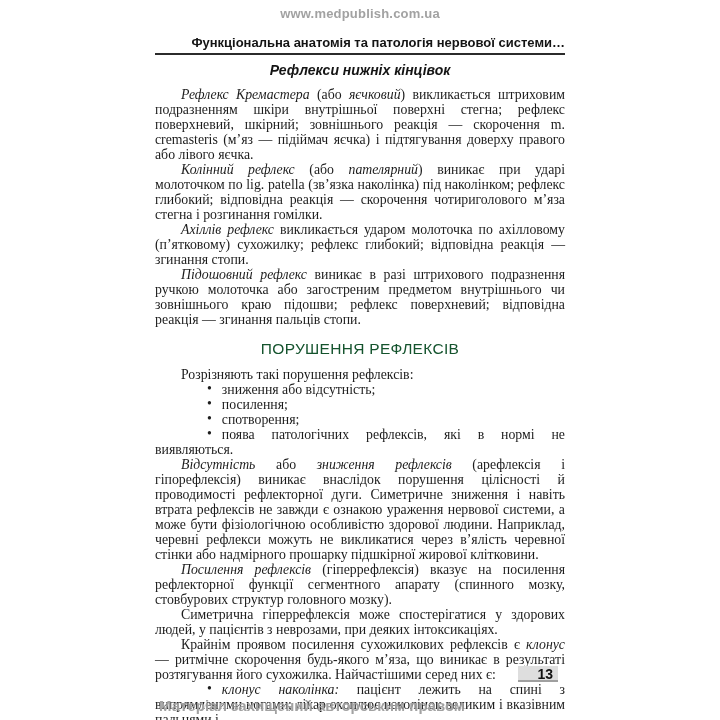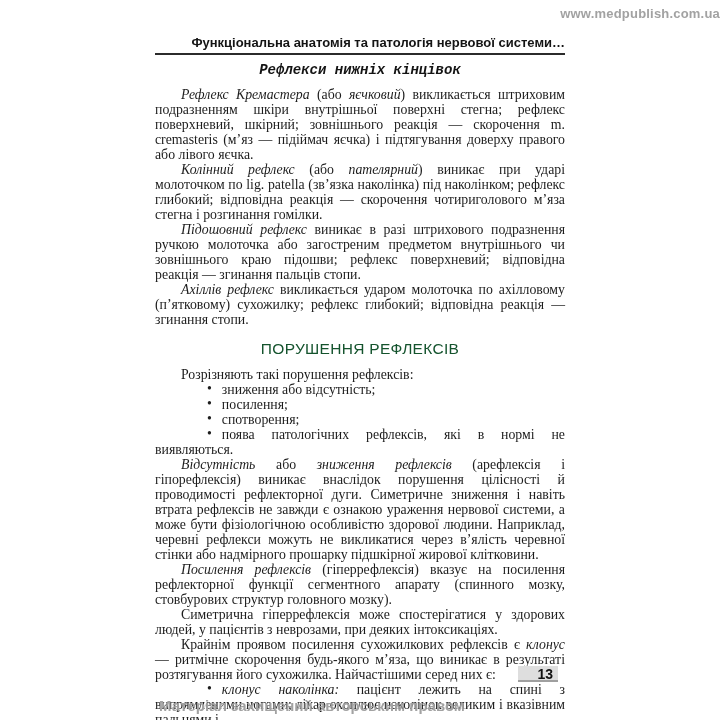--- a/index.html
+++ b/index.html
@@ -14,21 +14,21 @@
     background: #ffffff;
     overflow: hidden;
     color: #1c1c1c;
     font-family: "Liberation Serif", serif;
   }
   .watermark-top {
     position: absolute;
     top: 6px;
     left: 0;
     width: 720px;
-    text-align: right;
+    text-align: center;
     font-family: "Liberation Sans", sans-serif;
     font-size: 13px;
     font-weight: bold;
     color: #a2a2a2;
     letter-spacing: 0.2px;
   }
   .running-header {
     position: absolute;
     top: 35px;
     left: 155px;
@@ -42,21 +42,21 @@
     border-bottom: 2px solid #2b2b2b;
   }
   .content {
     position: absolute;
     top: 62px;
     left: 155px;
     width: 410px;
   }
   .section-title {
     text-align: center;
-    font-family: Liberation Mono, monospace;
+    font-family: Liberation Sans, sans-serif;
     font-weight: bold;
     font-style: italic;
     font-size: 14px;
     margin: 0 0 9px 0;
     color: #141414;
   }
   .para {
     font-size: 13.8px;
     line-height: 15px;
     text-align: justify;
@@ -116,22 +116,22 @@
 
   <div class="watermark-top">www.medpublish.com.ua</div>
 
   <div class="running-header">Функціональна анатомія та патологія нервової системи…</div>
 
   <div class="content">
     <div class="section-title">Рефлекси нижніх кінцівок</div>
     <div>
         <p class="para"><span class="run-bi">Рефлекс Кремастера</span><span> (або </span><span class="run-bi">яєчковий</span><span>) викликається штриховим подразненням шкіри внутрішньої поверхні стегна; рефлекс поверхневий, шкірний; зовнішнього реакція — скорочення m. cremasteris (м’яз — підіймач яєчка) і підтягування доверху правого або лівого яєчка.</span></p>
         <p class="para"><span class="run-bi">Колінний рефлекс</span><span> (або </span><span class="run-bi">пателярний</span><span>) виникає при ударі молоточком по lig. patella (зв’язка наколінка) під наколінком; рефлекс глибокий; відповідна реакція — скорочення чотириголового м’яза стегна і розгинання гомілки.</span></p>
+        <p class="para"><span class="run-bi">Ахіллів рефлекс</span><span> викликається ударом молоточка по ахілловому (п’ятковому) сухожилку; рефлекс глибокий; відповідна реакція — згинання стопи.</span></p>
         <p class="para"><span class="run-bi">Підошовний рефлекс</span><span> виникає в разі штрихового подразнення ручкою молоточка або загостреним предметом внутрішнього чи зовнішнього краю підошви; рефлекс поверхневий; відповідна реакція — згинання пальців стопи.</span></p>
-        <p class="para"><span class="run-bi">Ахіллів рефлекс</span><span> викликається ударом молоточка по ахілловому (п’ятковому) сухожилку; рефлекс глибокий; відповідна реакція — згинання стопи.</span></p>
         <div class="h2">ПОРУШЕННЯ РЕФЛЕКСІВ</div>
         <p class="para"><span>Розрізняють такі порушення рефлексів:</span></p>
         <p class="para"><span class="blt">•</span><span>зниження або відсутність;</span></p>
         <p class="para"><span class="blt">•</span><span>посилення;</span></p>
         <p class="para"><span class="blt">•</span><span>спотворення;</span></p>
         <p class="para"><span class="blt">•</span><span>поява патологічних рефлексів, які в нормі не виявляються.</span></p>
         <p class="para"><span class="run-bi">Відсутність</span><span> або </span><span class="run-bi">зниження рефлексів</span><span> (арефлексія і гіпорефлексія) виникає внаслідок порушення цілісності й проводимості рефлекторної дуги. Симетричне зниження і навіть втрата рефлексів не завжди є ознакою ураження нервової системи, а може бути фізіологічною особливістю здорової людини. Наприклад, черевні рефлекси можуть не викликатися через в’ялість черевної стінки або надмірного прошарку підшкірної жирової клітковини.</span></p>
         <p class="para"><span class="run-bi">Посилення рефлексів</span><span> (гіперрефлексія) вказує на посилення рефлекторної функції сегментного апарату (спинного мозку, стовбурових структур головного мозку).</span></p>
         <p class="para"><span>Симетрична гіперрефлексія може спостерігатися у здорових людей, у пацієнтів з неврозами, при деяких інтоксикаціях.</span></p>
         <p class="para"><span>Крайнім проявом посилення сухожилкових рефлексів є </span><span class="run-i">клонус</span><span> — ритмічне скорочення будь-якого м’яза, що виникає в результаті розтягування його сухожилка. Найчастішими серед них є:</span></p>

